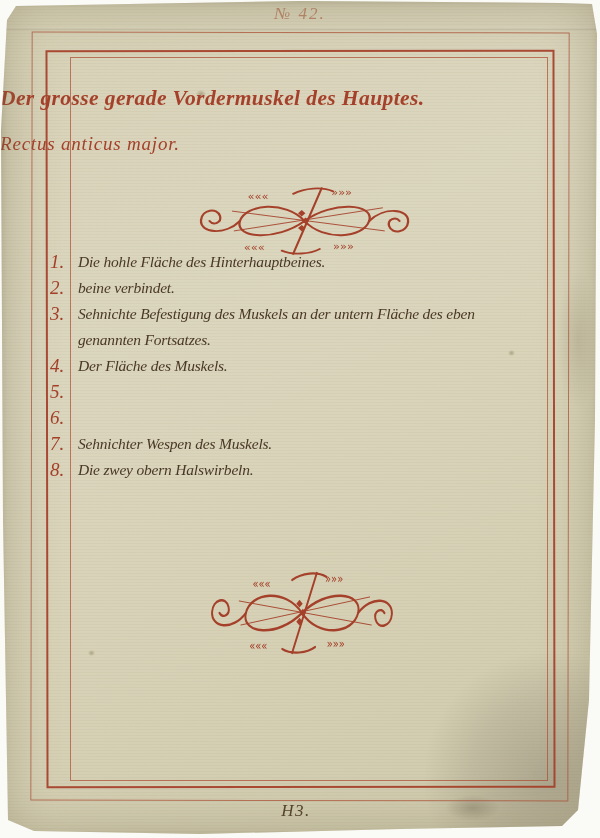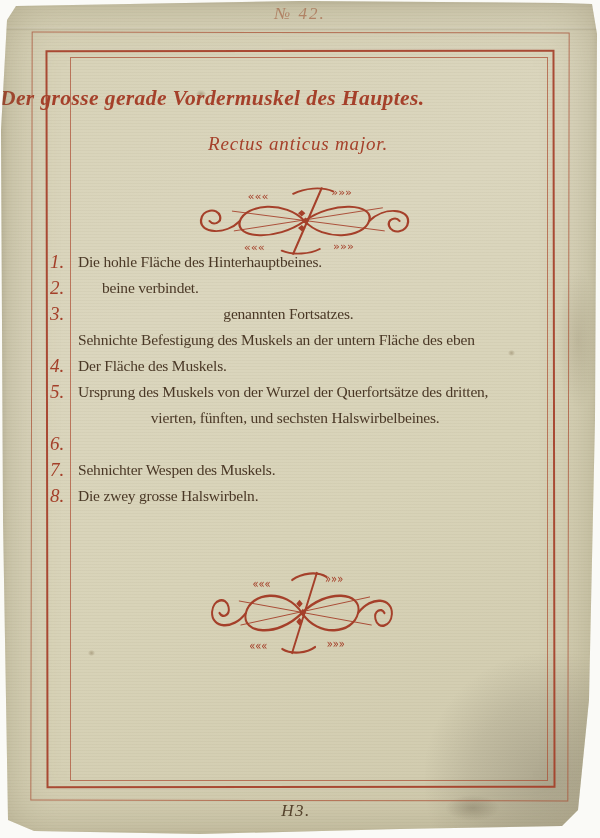--- a/index.html
+++ b/index.html
@@ -52,37 +52,37 @@
     font-style:italic; font-size:17px; letter-spacing:2px;
     color:rgba(168,88,58,0.62);
     font-family:Liberation Serif, serif;
   }
   .title {
     position:absolute; top:86px; left:0; right:0; text-align:left;
     font-style:italic; font-weight:bold; font-size:21.5px; letter-spacing:0.4px;
     color:#a5402a; white-space:nowrap;
   }
   .subtitle {
-    position:absolute; top:133px; left:0; right:4px; text-align:center;
+    position:absolute; top:133px; left:0; right:4px; text-align:left;
     font-style:italic; font-size:19px; letter-spacing:0.8px;
     color:#a5402a;
   }
   .flourish-top    { position:absolute; top:184px; left:50%; transform:translateX(-48%); }
   .flourish-bottom { position:absolute; top:568px; left:50%; transform:translateX(-49%); }
 
   .list { position:absolute; top:249px; left:47px; width:502px; color:#4a3826; }
   .item { display:flex; align-items:flex-start; }
   .num  {
     flex:none; width:25px; padding-left:3px;
     font-style:italic; font-size:19px; line-height:26px;
     color:#a5402a;
   }
-  .txt  { font-size:15.5px; line-height:26px; letter-spacing:-0.2px; padding-left:3px;text-align:center; }
+  .txt  { font-style:italic; font-size:15.5px; line-height:26px; letter-spacing:-0.2px; padding-left:3px; }
   .ln   { display:block; white-space:nowrap; }
-  .ln.cont { margin-left:24px; }
+  .ln.cont { }
 
   .sig {
     position:absolute; top:801px; left:0; right:8px; text-align:center;
     font-style:italic; font-size:17px; letter-spacing:1.5px;
     color:#53402b;
   }
 </style>
 </head>
 <body>
 
@@ -138,50 +138,46 @@
     </div>
     <div class="item">
       <span class="num">2.</span>
       <span class="txt">
         <span class="ln cont">beine verbindet.</span>
       </span>
     </div>
     <div class="item">
       <span class="num">3.</span>
       <span class="txt">
+        <span class="ln">Sehnichte Befestigung des Muskels an der untern Fläche des eben</span>
         <span class="ln cont">genannten Fortsatzes.</span>
-        <span class="ln">Sehnichte Befestigung des Muskels an der untern Fläche des eben</span>
       </span>
     </div>
     <div class="item">
       <span class="num">4.</span>
       <span class="txt">
         <span class="ln">Der Fläche des Muskels.</span>
       </span>
     </div>
     <div class="item">
       <span class="num">5.</span>
-      <span class="txt">
-        <span class="ln">Ursprung des Muskels von der Wurzel der Querfortsätze des dritten,</span>
-        <span class="ln cont">vierten, fünften, und sechsten Halswirbelbeines.</span>
-      </span>
     </div>
     <div class="item">
       <span class="num">6.</span>
     </div>
     <div class="item">
       <span class="num">7.</span>
       <span class="txt">
         <span class="ln">Sehnichter Wespen des Muskels.</span>
       </span>
     </div>
     <div class="item">
       <span class="num">8.</span>
       <span class="txt">
-        <span class="ln">Die zwey grosse Halswirbeln.</span>
+        <span class="ln">Die zwey obern Halswirbeln.</span>
       </span>
     </div>
   </div>
 
   <div class="flourish-bottom">
     <svg width="198" height="90" viewBox="0 0 240 90" preserveAspectRatio="none">
       <g stroke="#a5402a" fill="none" stroke-width="2.4" stroke-linecap="round">
         <path d="M52 45 C58 24 100 20 120 45 C140 70 182 66 188 45 C194 24 150 20 120 45 C90 70 46 66 52 45 Z"></path>
         <path d="M52 45 C36 63 10 60 11 44 C12 31 28 28 31 39 C33 47 24 51 20 45"></path>
         <path d="M188 45 C204 27 230 30 229 46 C228 59 212 62 209 51 C207 43 216 39 220 45"></path>

